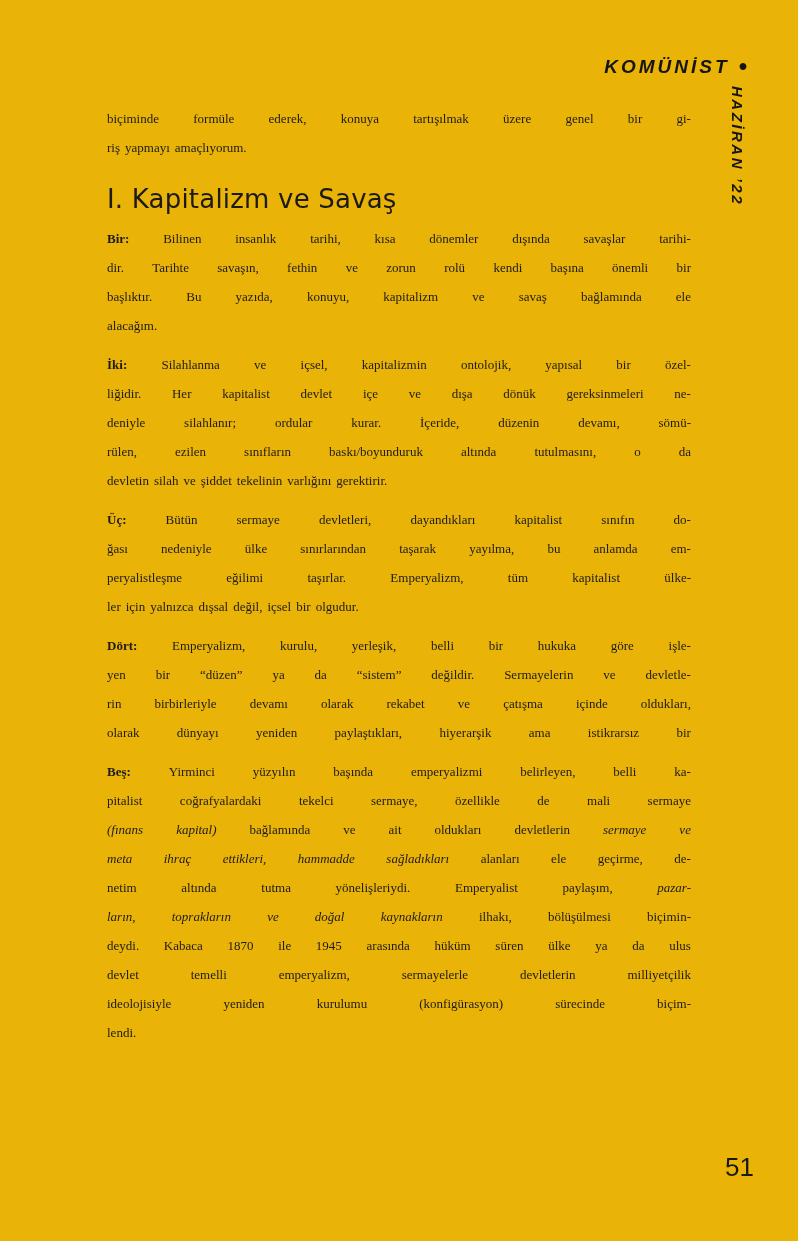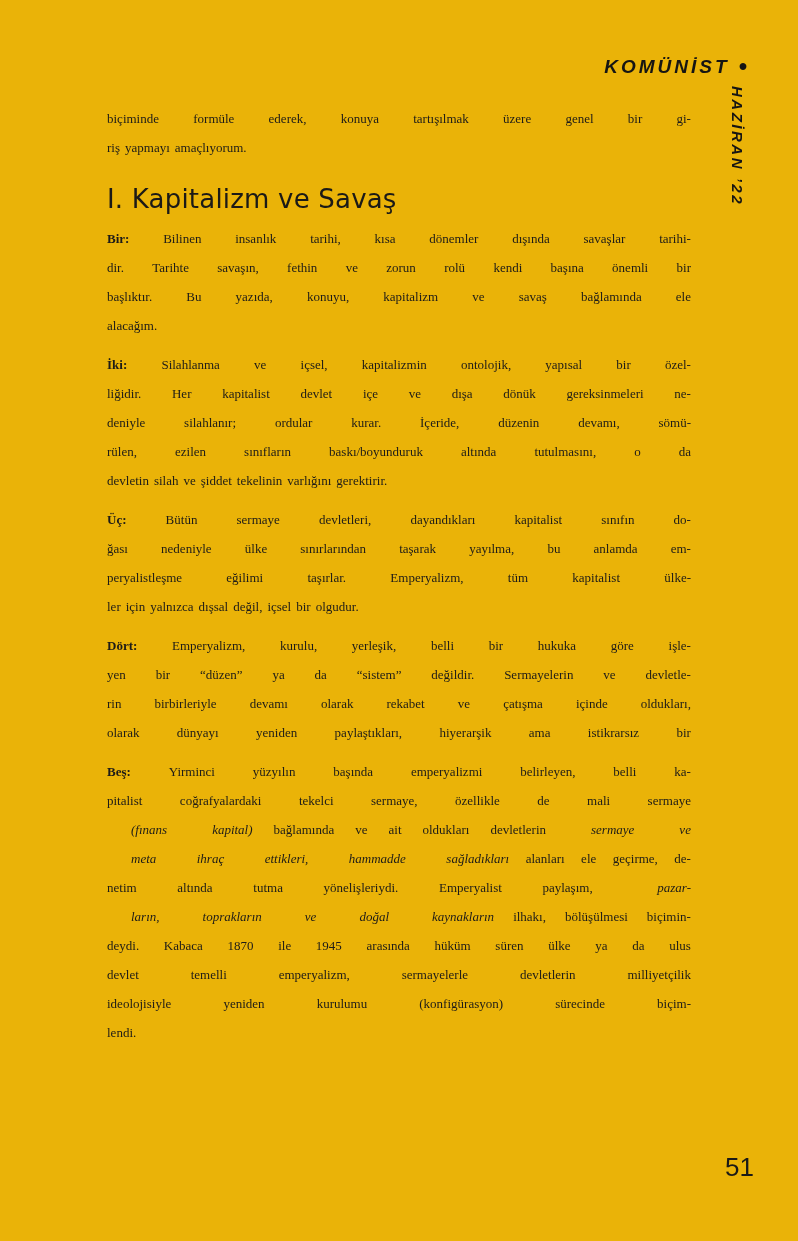--- a/index.html
+++ b/index.html
@@ -34,21 +34,21 @@
   
   .body-col{position:absolute;left:107px;top:104px;width:584px;}
   .line{
     display:flex;align-items:baseline;
     height:29px;line-height:29px;font-size:13px;
     white-space:nowrap;
   }
   .line:not(.last){justify-content:space-between;}
   .line.last{justify-content:flex-start;column-gap:5px;}
   .line .b{font-weight:bold;}
-  .line .i{font-style:italic;margin-left:24px;}
+  .line .i{font-style:italic;}
 
   .section-heading{
     font-family:"DejaVu Sans", sans-serif;
     font-weight:500;font-size:26px;line-height:30px;
     margin:22px 0 8px 0;color:#1b1a17;letter-spacing:0.2px;
   }
   .para{margin-top:10px;}
   .intro{margin:0;}
 
   .folio{

